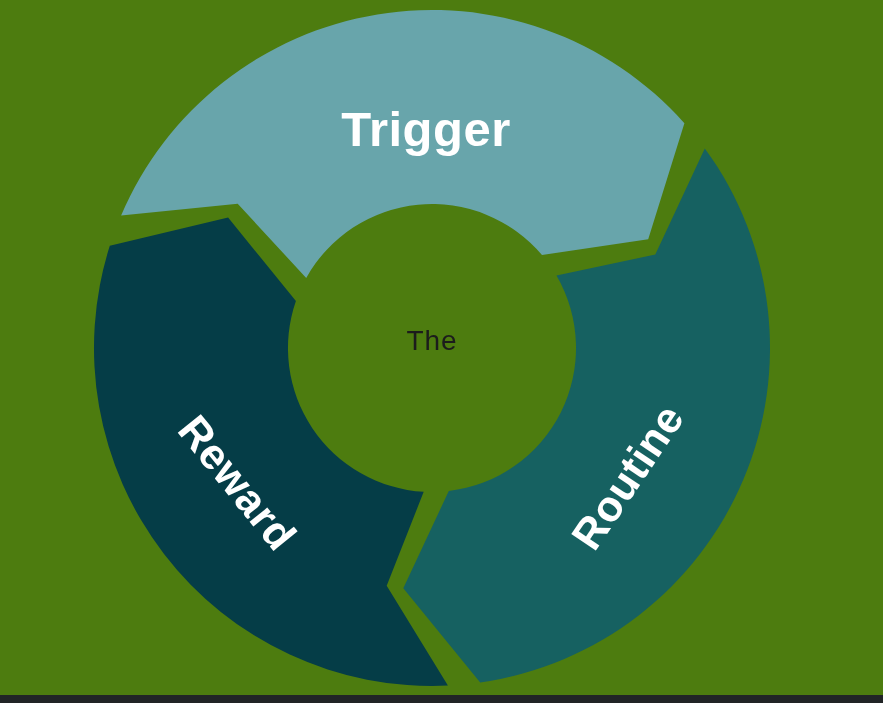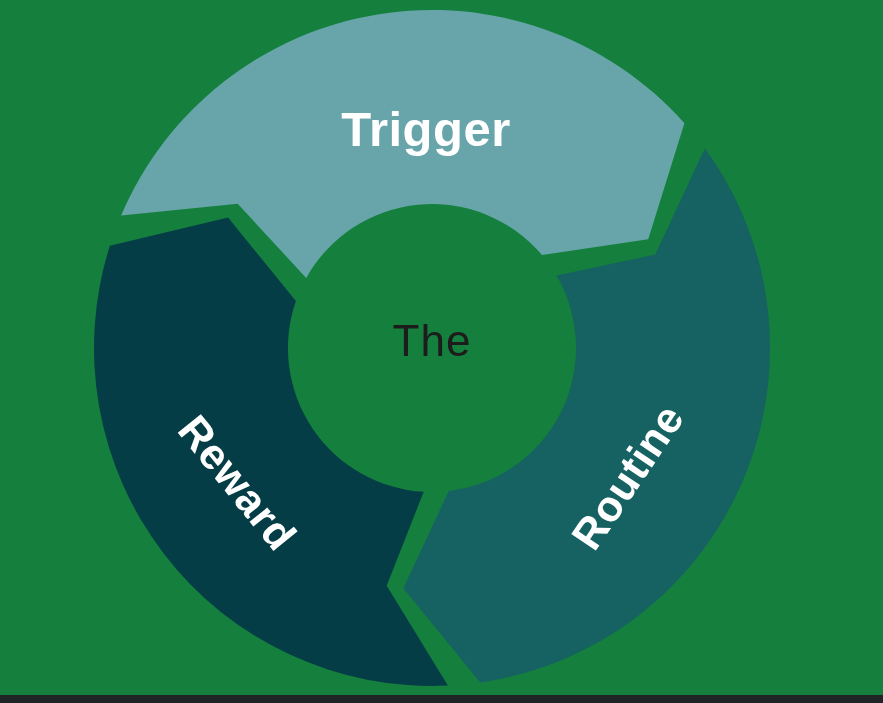--- a/index.html
+++ b/index.html
@@ -46,40 +46,40 @@
     font-size: 43px;
     transform: translate(-50%, -50%) rotate(51deg);
   }
   .center-title {
     position: absolute;
     left: 432px;
     top: 341px;
     transform: translate(-50%, -50%);
     text-align: center;
     color: #1c1c1c;
-    font-size: 44px;
+    font-size: 28px;
     font-weight: 400;
     line-height: 1.36;
     letter-spacing: 1px;
     white-space: nowrap;
     user-select: none;
   }
   .bottom-bar {
     position: absolute;
     left: 0;
     bottom: 0;
     width: 883px;
     height: 8px;
     background: #212426;
   }
 </style>
 </head>
 <body>
 
-<div class="stage" style="background: #15803d;">
+<div class="stage" style="background: #4d7c0f;">
 
   <svg class="loop-svg" width="883" height="703" viewBox="0 0 883 703" aria-hidden="true">
     <path id="seg-trigger" d="M 121.1 215.4 A 338 338 0 0 1 684.4 123.2 L 648.2 239.3 L 542.0 255.1 A 144 144 0 0 0 306.2 278.0 L 237.7 203.7 Z" fill="#68a5ab"></path>
     <path id="seg-routine" d="M 704.8 148.4 A 338 338 0 0 1 480.2 682.5 L 403.3 588.3 L 448.8 491.0 A 144 144 0 0 0 556.5 275.6 L 655.3 254.6 Z" fill="#166161"></path>
     <path id="seg-reward" d="M 447.9 685.6 A 338 338 0 0 1 109.8 245.8 L 228.1 217.6 L 295.9 300.9 A 144 144 0 0 0 423.7 491.8 L 386.7 585.7 Z" fill="#053d47"></path>
   </svg>
 
   <div class="seg-label label-trigger">Trigger</div>
 
   <div class="seg-label label-routine">Routine</div>

